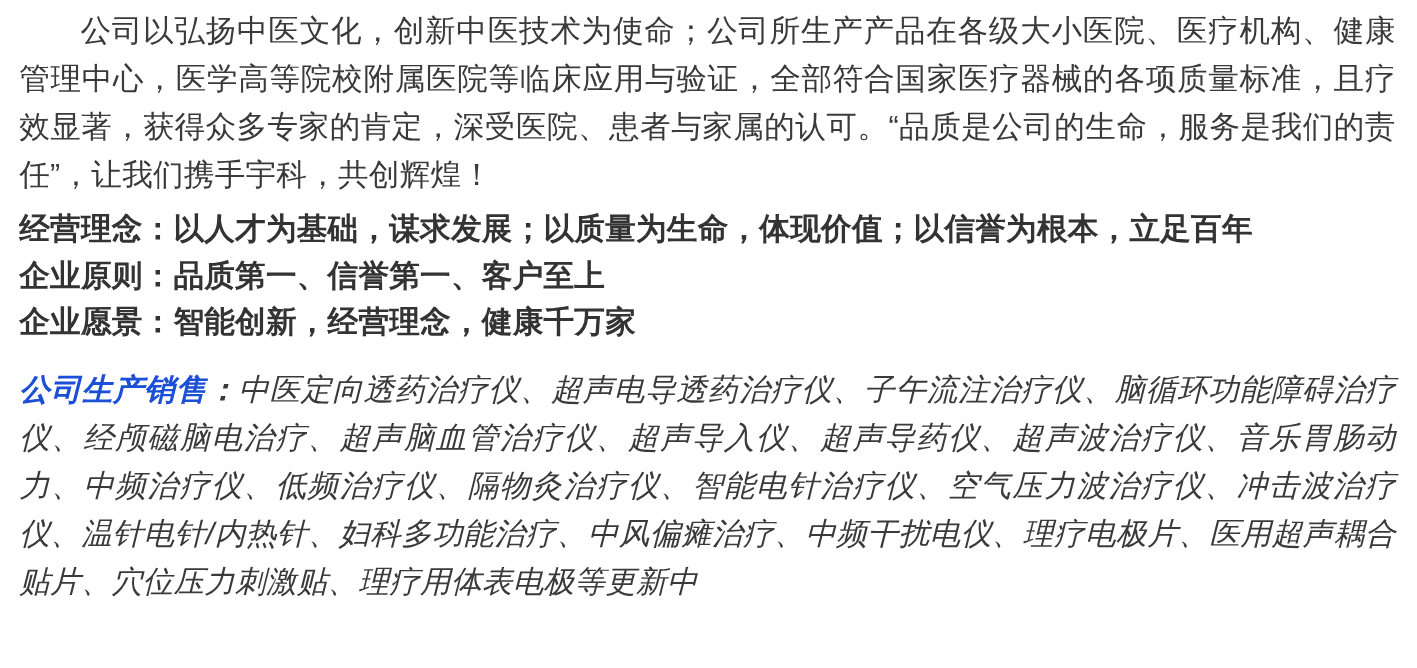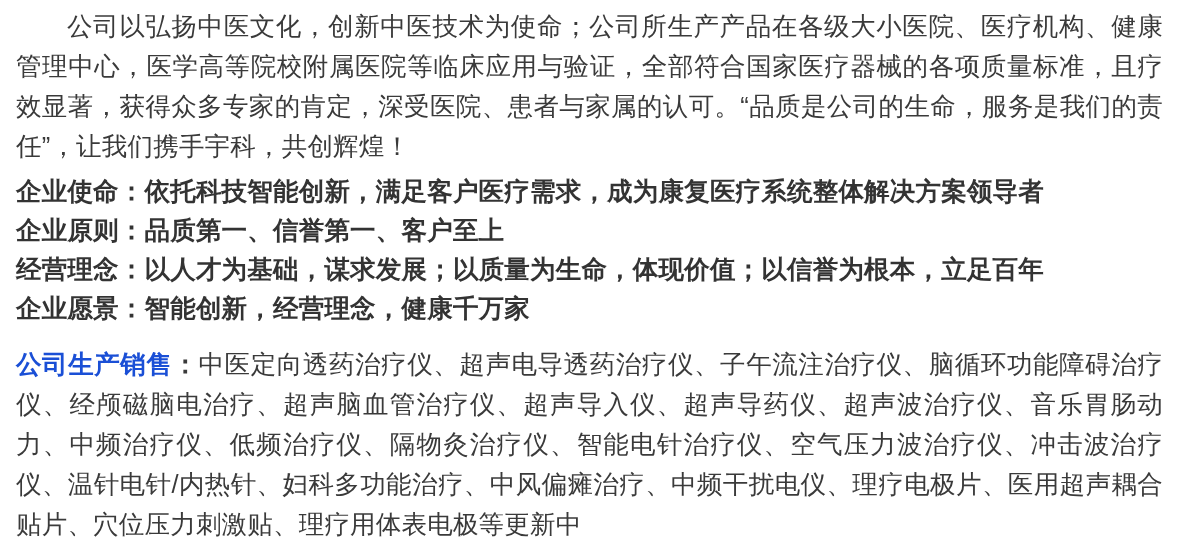--- a/index.html
+++ b/index.html
@@ -47,41 +47,41 @@
     height: 16px;
   }
   .prod {
     font-size: 25.5px;
     line-height: 40px;
     color: #3a3a3a;
     text-align: justify;
     text-justify: inter-ideograph;
     letter-spacing: 0.2px;
     margin: 0;
+    font-style: italic;
   }
   .prod-label {
     color: #1a4fd6;
     font-weight: bold;
   }
   .prod-colon {
     color: #3a3a3a;
     font-weight: bold;
   }
 </style>
 </head>
 <body>
 
 <div class="page">
 
   <p class="para">公司以弘扬中医文化，创新中医技术为使命；公司所生产产品在各级大小医院、医疗机构、健康管理中心，医学高等院校附属医院等临床应用与验证，全部符合国家医疗器械的各项质量标准，且疗效显著，获得众多专家的肯定，深受医院、患者与家属的认可。“品质是公司的生命，服务是我们的责任”，让我们携手宇科，共创辉煌！</p>
 
   <div class="bold-block">
-    <p class="bold-line">企业使命：依托科技智能创新，满足客户医疗需求，成为康复医疗系统整体解决方案领导者</p>
+    <p class="bold-line">经营理念：以人才为基础，谋求发展；以质量为生命，体现价值；以信誉为根本，立足百年</p>
     <p class="bold-line">企业原则：品质第一、信誉第一、客户至上</p>
-    <p class="bold-line">经营理念：以人才为基础，谋求发展；以质量为生命，体现价值；以信誉为根本，立足百年</p>
     <p class="bold-line">企业愿景：智能创新，经营理念，健康千万家</p>
   </div>
 
   <div class="spacer"></div>
 
   <p class="prod"><span class="prod-label">公司生产销售</span><span class="prod-colon">：</span><span>中医定向透药治疗仪、超声电导透药治疗仪、子午流注治疗仪、脑循环功能障碍治疗仪、经颅磁脑电治疗、超声脑血管治疗仪、超声导入仪、超声导药仪、超声波治疗仪、音乐胃肠动力、中频治疗仪、低频治疗仪、隔物灸治疗仪、智能电针治疗仪、空气压力波治疗仪、冲击波治疗仪、温针电针/内热针、妇科多功能治疗、中风偏瘫治疗、中频干扰电仪、理疗电极片、医用超声耦合贴片、穴位压力刺激贴、理疗用体表电极等更新中</span></p>
 
 </div>
 
 </body></html>

